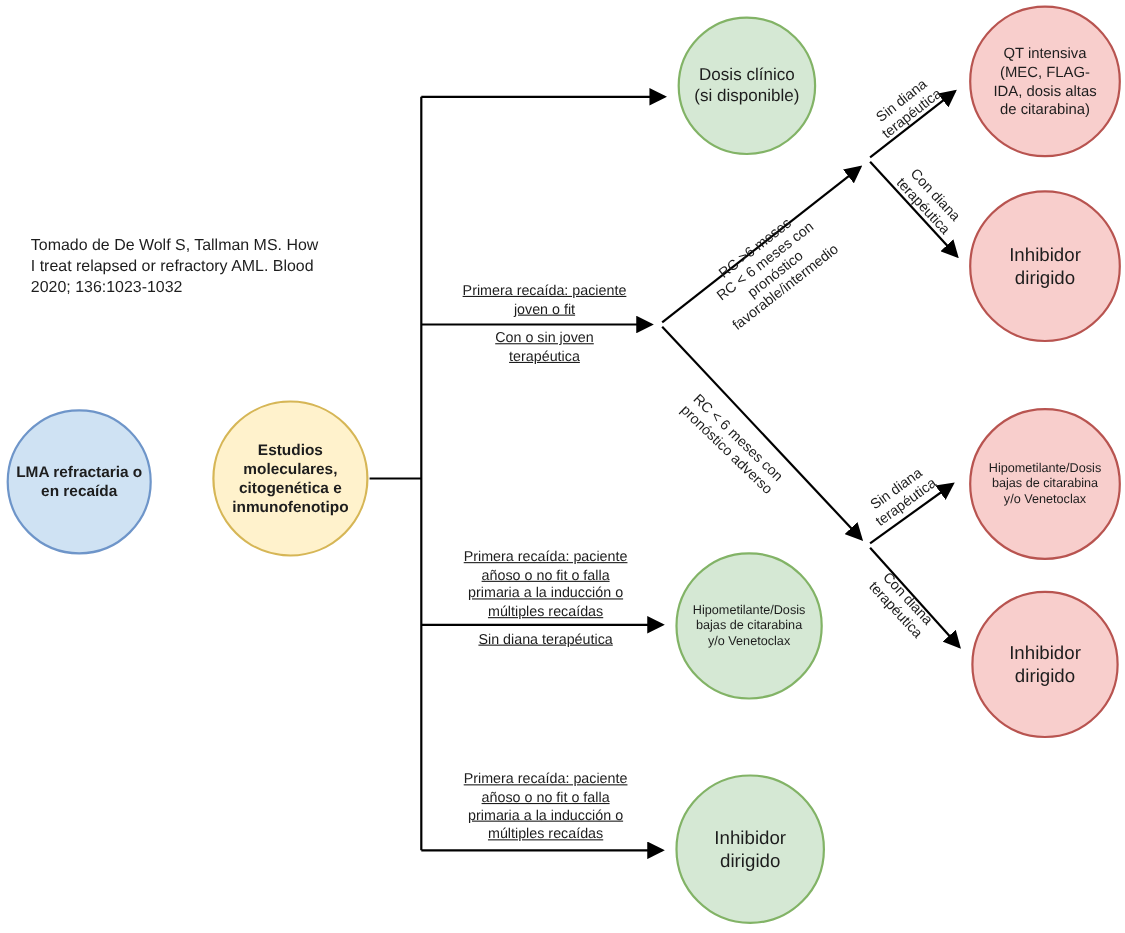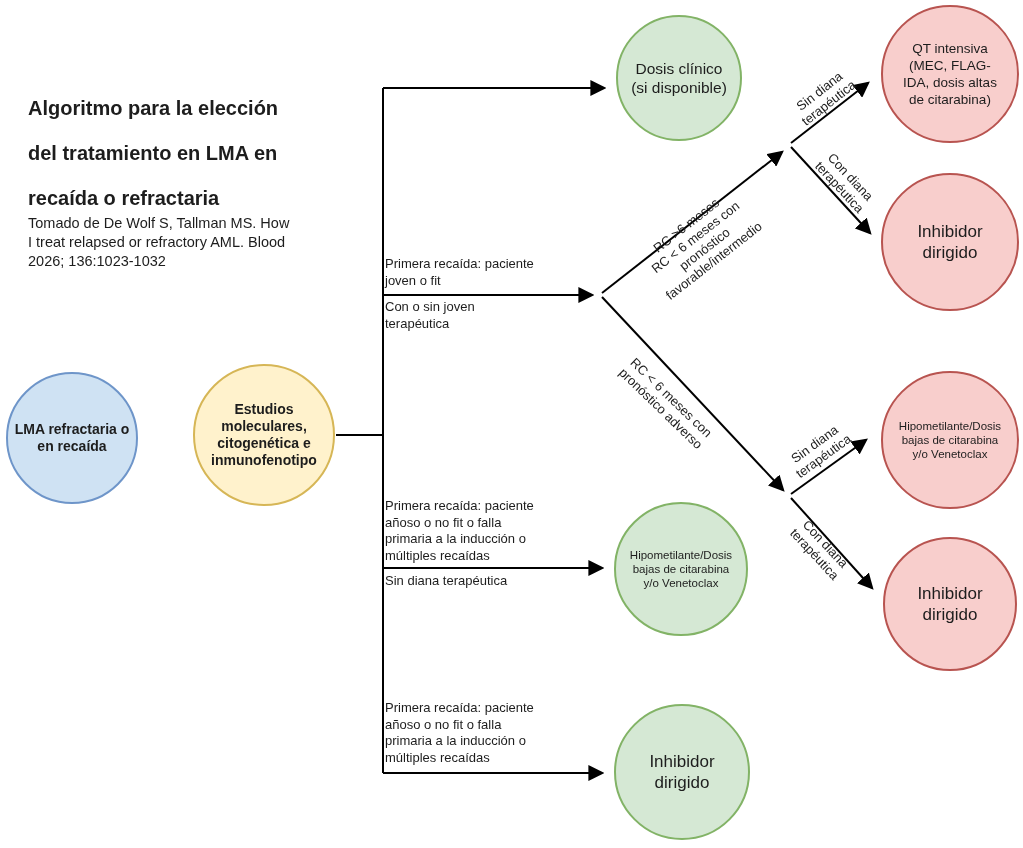--- a/index.html
+++ b/index.html
@@ -14,22 +14,22 @@
     display:flex; align-items:center; justify-content:center;
     text-align:center; border:2px solid #701a75;
   }
   .node span { white-space:pre-line; display:block; }
   .blue   { background:#cfe2f3; border-color:#6e95c9; }
   .yellow { background:#fff2cc; border-color:#d6b656; }
   .green  { background:#d5e8d4; border-color:#82b366; }
   .red    { background:#f8cecc; border-color:#b85450; }
   .bold { font-weight:bold; }
   .label {
-    position:absolute; white-space:pre-line; 
-    font-size:13px; line-height:16.5px;
+    position:absolute; white-space:pre-line; text-align:center;
+    font-size:13px; line-height:16.5px;text-decoration:underline;
   }
   .rot {
     position:absolute; white-space:pre-line; text-align:center;
     font-size:13px; line-height:15px;
     transform:translate(-50%,-50%) rotate(var(--a));
   }
   .title {
     position:absolute; left:28px; top:86px; width:340px;
     font-size:20px; font-weight:bold; line-height:45px; white-space:pre-line;
   }
@@ -57,26 +57,23 @@
     <path class="conn" d="M602,293 L782,152" marker-end="url(#arrow)"></path>
     <path class="conn" d="M602,297 L783,490" marker-end="url(#arrow)"></path>
     <path class="conn" d="M791,143 L868,83" marker-end="url(#arrow)"></path>
     <path class="conn" d="M791,147 L870,233" marker-end="url(#arrow)"></path>
     <path class="conn" d="M791,494 L866,440" marker-end="url(#arrow)"></path>
     <path class="conn" d="M791,498 L872,588" marker-end="url(#arrow)"></path>
     <path class="conn" d="M383,568 L602,568" marker-end="url(#arrow)"></path>
     <path class="conn" d="M383,773 L602,773" marker-end="url(#arrow)"></path>
   </svg>
 
-  <div class="title">Algoritmo para la elección
-del tratamiento en LMA en
-recaída o refractaria</div>
   <div class="citation">Tomado de De Wolf S, Tallman MS. How
 I treat relapsed or refractory AML. Blood
-2026; 136:1023-1032</div>
+2020; 136:1023-1032</div>
 
   <div class="node yellow bold" style="left:193px; top:364px; width:142px; height:142px; font-size:14px; line-height:17px;">
     <span>Estudios
 moleculares,
 citogenética e
 inmunofenotipo</span>
   </div>
 
   <div class="node blue bold" style="left:6px; top:372px; width:132px; height:132px; font-size:14px; line-height:17px;">
     <span>LMA refractaria o

